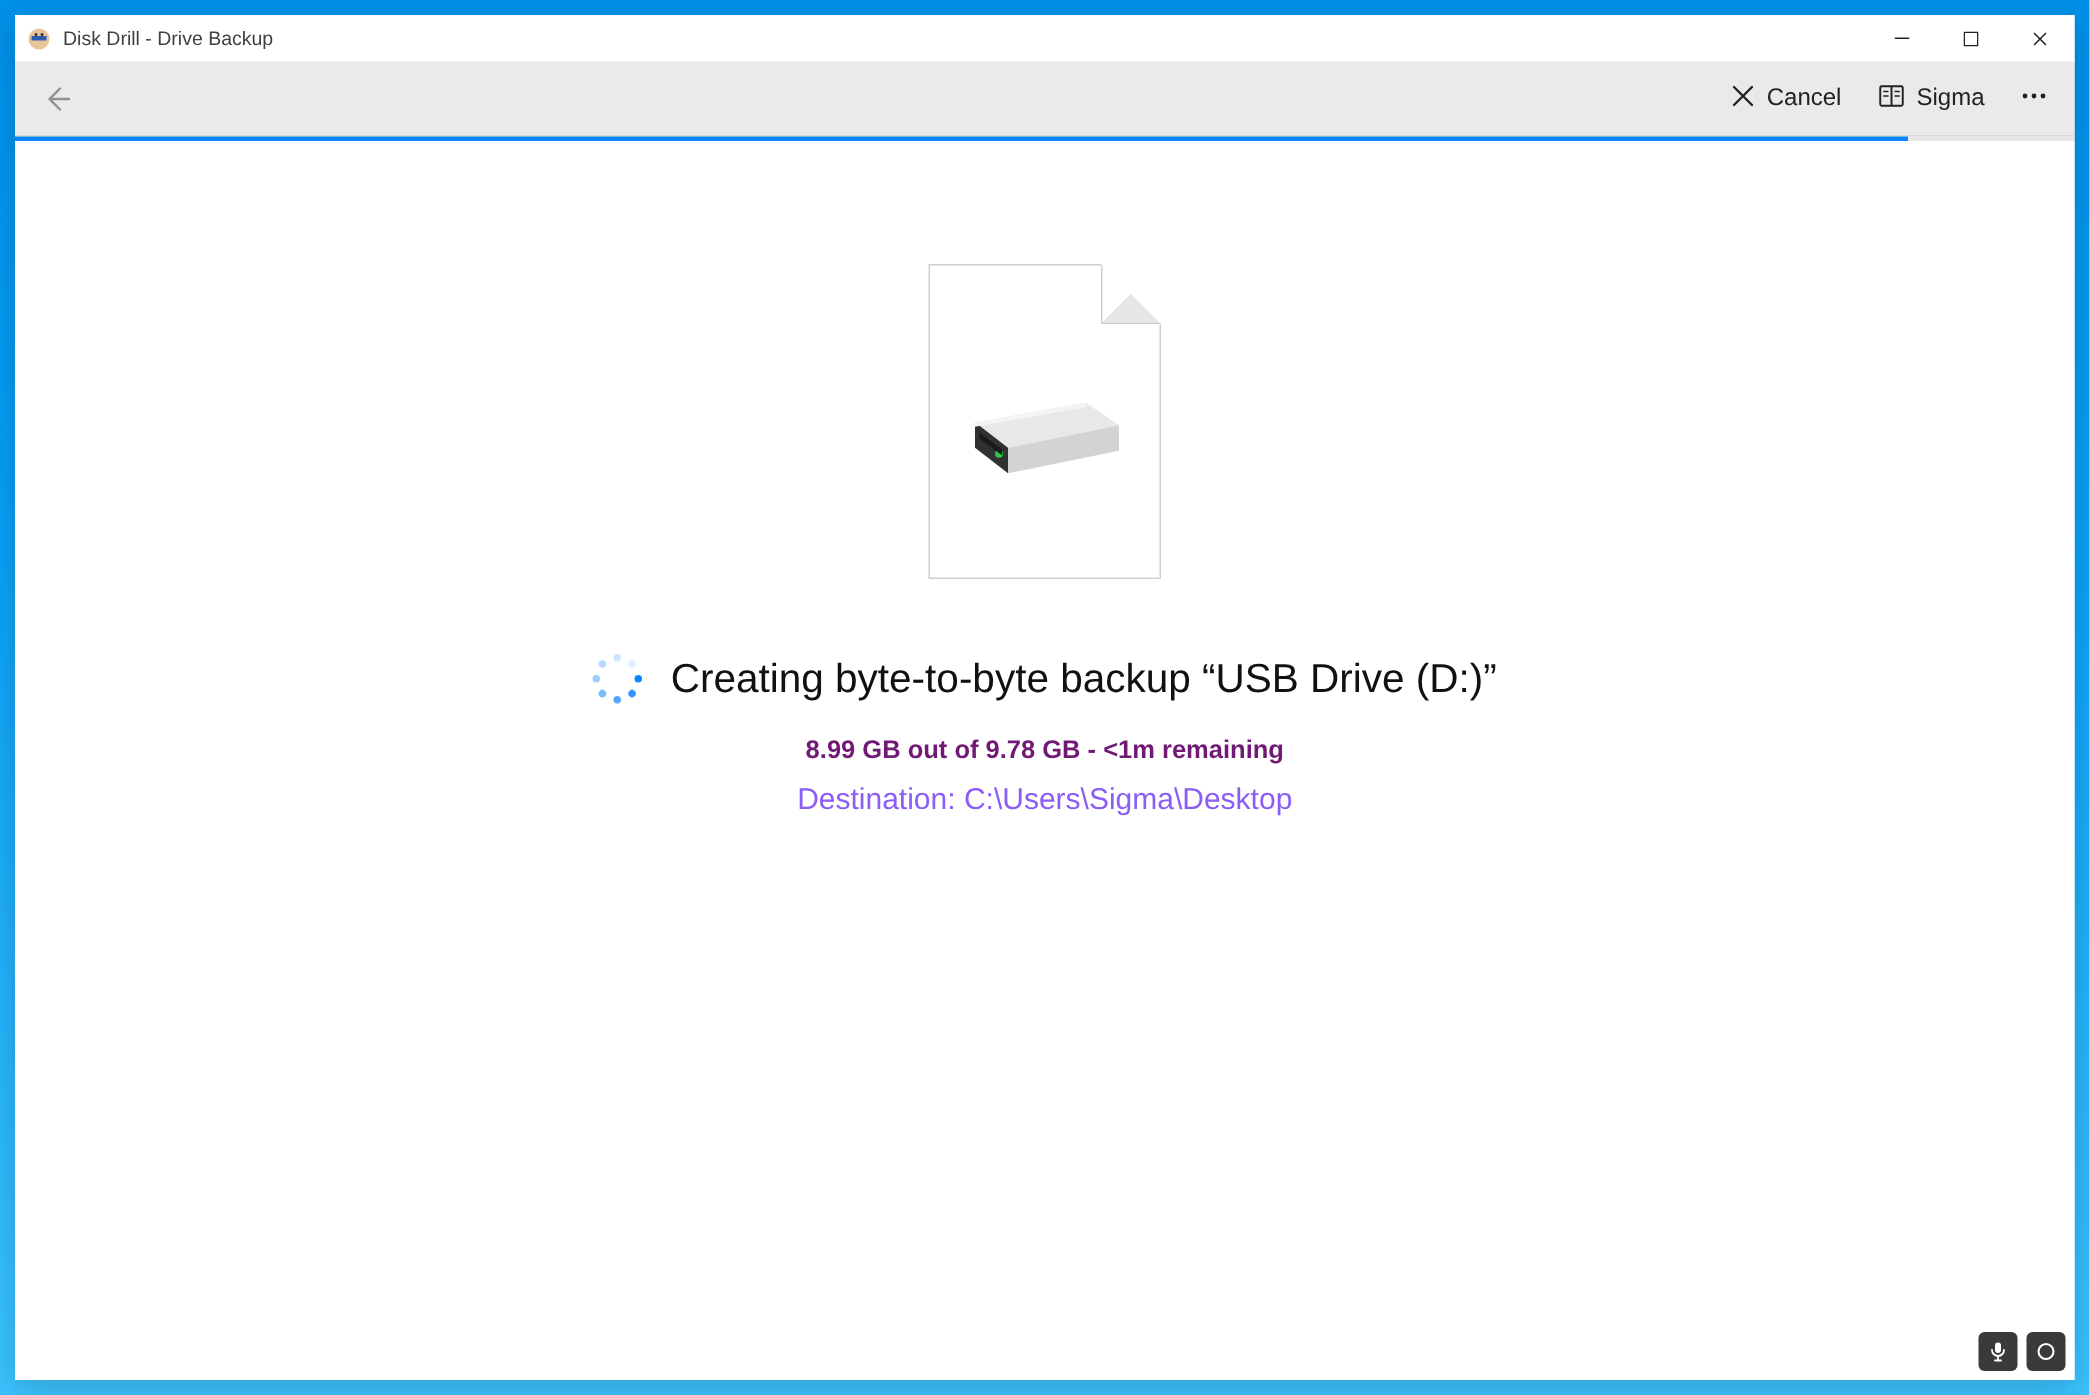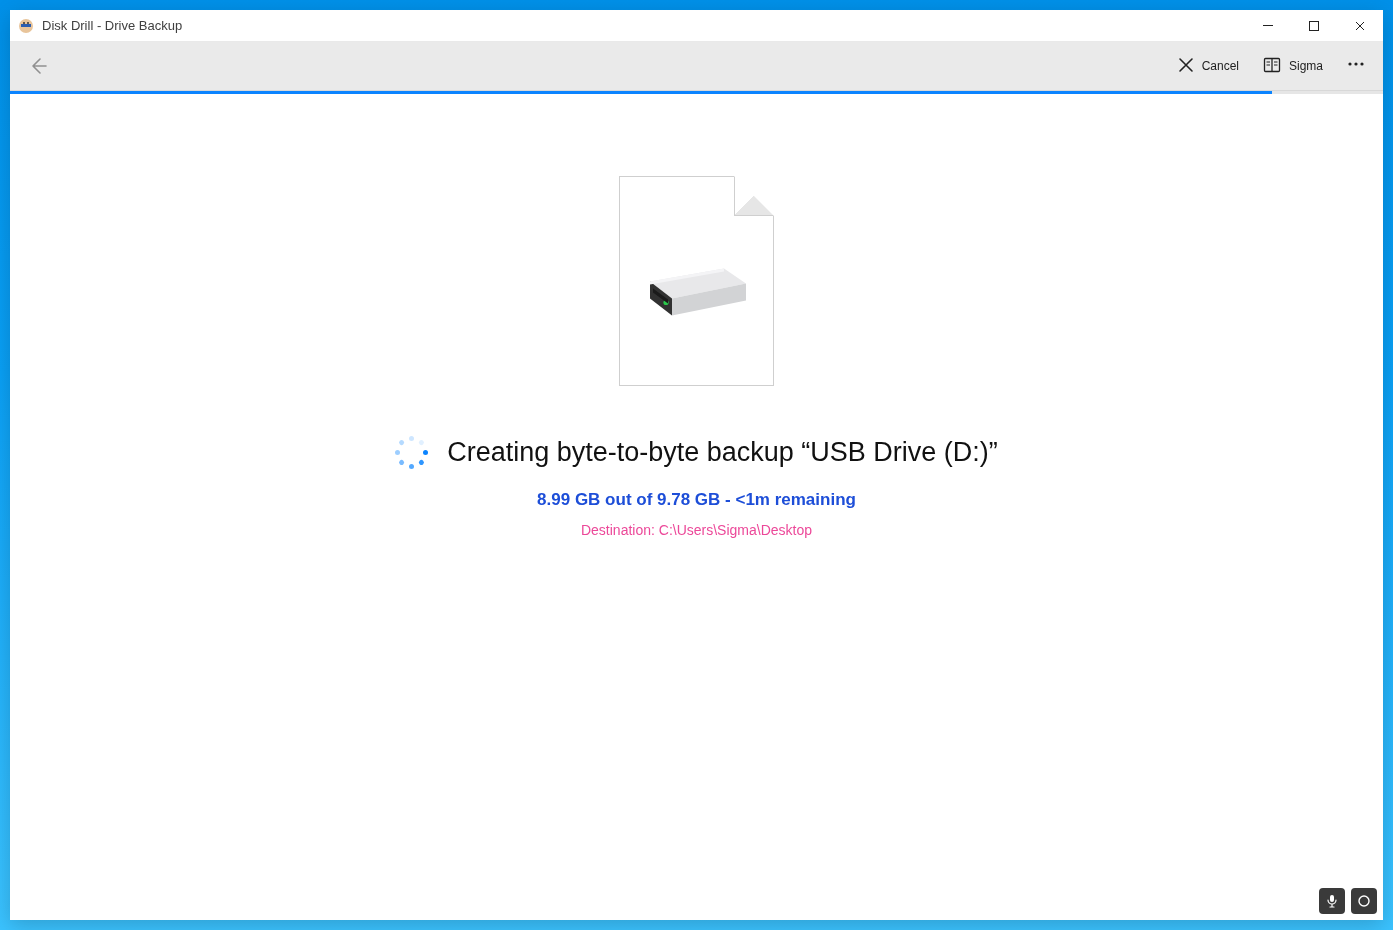--- a/index.html
+++ b/index.html
@@ -46,21 +46,21 @@
   }
   .toolbar .back {
     width: 40px; height: 40px;
     display: flex; align-items: center; justify-content: center;
     cursor: pointer; opacity: .6;
   }
   .toolbar .spacer { flex: 1; }
   .toolbar-actions { display: flex; align-items: center; gap: 4px; }
   .tb-btn {
     display: flex; align-items: center; gap: 8px;
-    padding: 6px 10px; cursor: pointer; font-size: 12px; color: #222;
+    padding: 6px 10px; cursor: pointer; font-size: 16px; color: #222;
   }
   .tb-icon-only { padding: 6px 10px; cursor: pointer; }
 
   
   .progress-track {
     height: 3px; width: 100%; background: #e6e6e6;
     position: relative;
   }
   .progress-fill {
     height: 100%; background: #0b84ff;
@@ -120,22 +120,22 @@
   .spinner .dot:nth-child(2){ transform: rotate(45deg)  translate(14px); animation-delay: .15s;  opacity:.85; }
   .spinner .dot:nth-child(3){ transform: rotate(90deg)  translate(14px); animation-delay: .30s;  opacity:.70; }
   .spinner .dot:nth-child(4){ transform: rotate(135deg) translate(14px); animation-delay: .45s;  opacity:.55; }
   .spinner .dot:nth-child(5){ transform: rotate(180deg) translate(14px); animation-delay: .60s;  opacity:.40; }
   .spinner .dot:nth-child(6){ transform: rotate(225deg) translate(14px); animation-delay: .75s;  opacity:.30; }
   .spinner .dot:nth-child(7){ transform: rotate(270deg) translate(14px); animation-delay: .90s;  opacity:.20; }
   .spinner .dot:nth-child(8){ transform: rotate(315deg) translate(14px); animation-delay:1.05s;  opacity:.12; }
   @keyframes spin { 0%,100%{opacity:1} 50%{opacity:.15} }
 
   .status-title { font-size: 27px; color: #111; font-weight: 400; }
-  .stats-line { font-size: 17px; color: #1d4ed8; font-weight: 600; margin-bottom: 12px; }
-  .dest-line { font-size: 14px; color: #ec4899; }
+  .stats-line { font-size: 17px; color: #701a75; font-weight: 600; margin-bottom: 12px; }
+  .dest-line { font-size: 20px; color: #8b5cf6; }
 
   
   .tray {
     position: absolute; right: 6px; bottom: 6px;
     display: flex; gap: 6px;
   }
   .tray-btn {
     width: 26px; height: 26px; border-radius: 4px;
     background: #3a3a3a; color: #fff;
     display: flex; align-items: center; justify-content: center;

